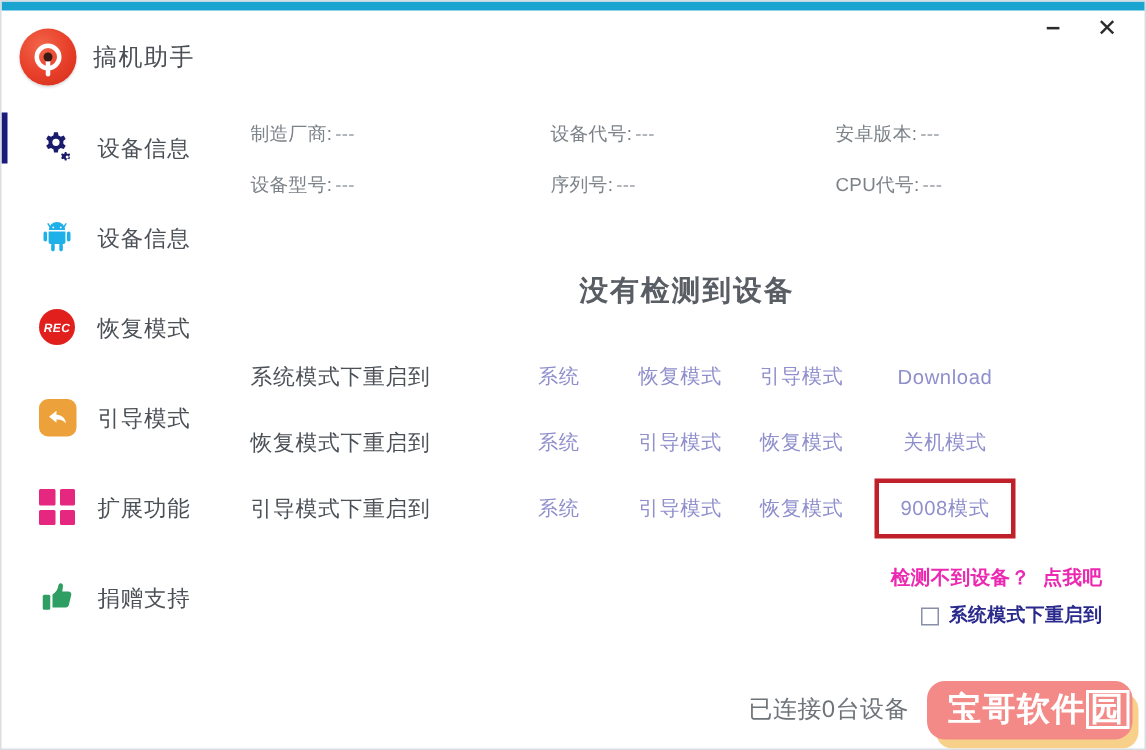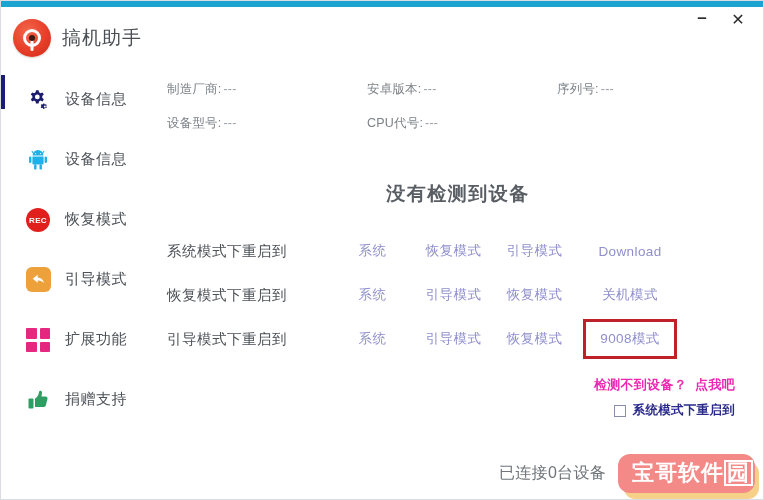--- a/index.html
+++ b/index.html
@@ -102,21 +102,21 @@
     left: 50%;
     top: 50%;
     transform: translate(-50%,-50%);
     width: 6px;
     height: 6px;
     border-radius: 50%;
     background: #3a1a12;
     z-index: 2;
   }
   .brand-title {
-    font-size: 19px;
+    font-size: 16px;
     color: #4a4f55;
     letter-spacing: 1px;
     font-weight: 500;
   }
   
   .sidebar {
     position: absolute;
     top: 68px;
     left: 0;
     width: 150px;
@@ -145,23 +145,24 @@
     font-size: 15px;
     color: #4c5157;
     letter-spacing: .5px;
     white-space: nowrap;
   }
   .side-icon {
     width: 26px;
     height: 26px;
     flex: none;
     display: flex;
-    align-items: flex-end;
+    align-items: flex-start;
     justify-content: center;
     position: relative;
+    font-style: italic;
   }
   
   .rec-badge {
     width: 24px;
     height: 24px;
     border-radius: 50%;
     background: #e1201e;
     color: #fff;
     font-size: 8px;
     font-weight: bold;
@@ -457,27 +458,30 @@
     </div>
   </div>
 
   <div class="main">
 
     <div class="info-grid">
       <div class="info-cell">
         <span class="k">制造厂商:</span><span class="v">---</span>
       </div>
       <div class="info-cell">
+        <span class="k">设备代号:</span><span class="v">---</span>
+      </div>
+      <div class="info-cell">
         <span class="k">安卓版本:</span><span class="v">---</span>
+      </div>
+      <div class="info-cell">
+        <span class="k">设备型号:</span><span class="v">---</span>
       </div>
       <div class="info-cell">
         <span class="k">序列号:</span><span class="v">---</span>
-      </div>
-      <div class="info-cell">
-        <span class="k">设备型号:</span><span class="v">---</span>
       </div>
       <div class="info-cell">
         <span class="k">CPU代号:</span><span class="v">---</span>
       </div>
     </div>
 
     <div class="headline">没有检测到设备</div>
 
     <div class="rows">
 

